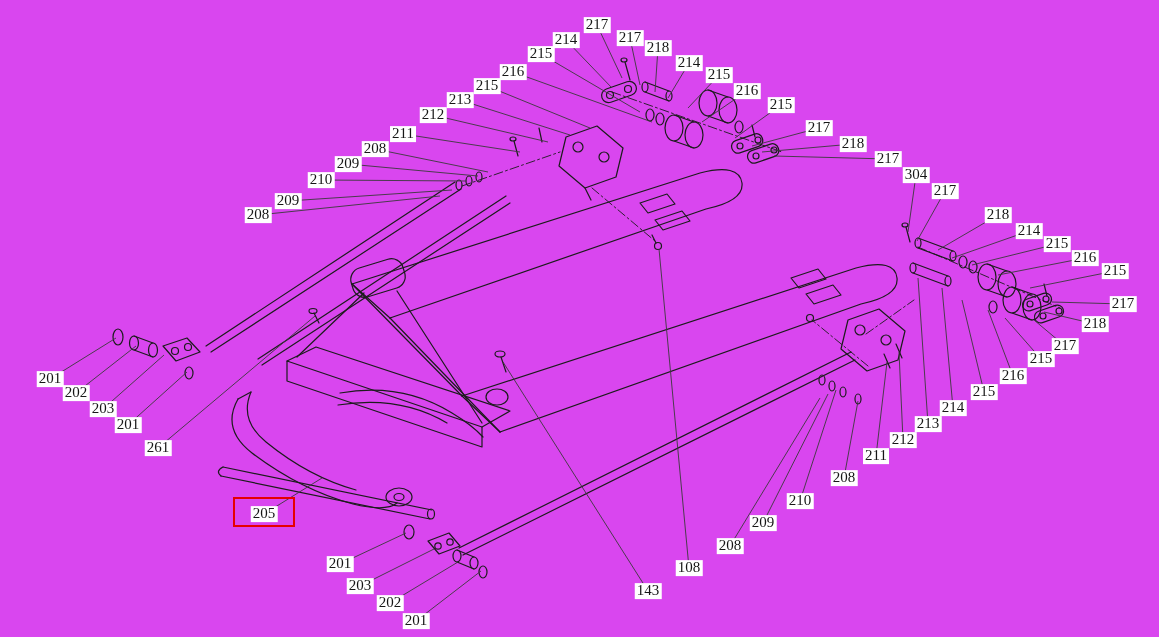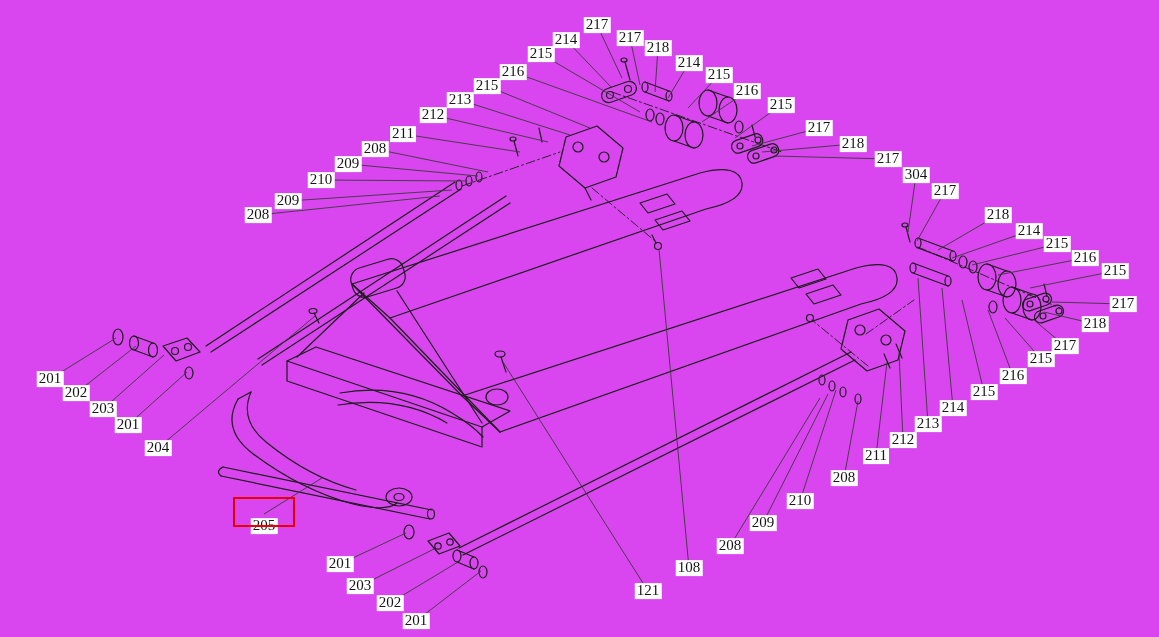--- a/index.html
+++ b/index.html
@@ -297,24 +297,24 @@
       <div class="part-label" style="left: 903px; top: 440px;">212</div>
       <div class="part-label" style="left: 876px; top: 456px;">211</div>
       <div class="part-label" style="left: 844px; top: 478px;">208</div>
       <div class="part-label" style="left: 800px; top: 501px;">210</div>
       <div class="part-label" style="left: 763px; top: 523px;">209</div>
       <div class="part-label" style="left: 730px; top: 546px;">208</div>
       <div class="part-label" style="left: 50px; top: 379px;">201</div>
       <div class="part-label" style="left: 76px; top: 393px;">202</div>
       <div class="part-label" style="left: 103px; top: 409px;">203</div>
       <div class="part-label" style="left: 128px; top: 425px;">201</div>
-      <div class="part-label" style="left: 158px; top: 448px;">204</div>
-      <div class="part-label" style="left: 264px; top: 526px;">205</div>
+      <div class="part-label" style="left: 158px; top: 448px;">261</div>
+      <div class="part-label" style="left: 264px; top: 514px;">205</div>
       <div class="part-label" style="left: 340px; top: 564px;">201</div>
       <div class="part-label" style="left: 360px; top: 586px;">203</div>
       <div class="part-label" style="left: 390px; top: 603px;">202</div>
       <div class="part-label" style="left: 416px; top: 621px;">201</div>
-      <div class="part-label" style="left: 648px; top: 591px;">121</div>
+      <div class="part-label" style="left: 648px; top: 591px;">143</div>
       <div class="part-label" style="left: 689px; top: 568px;">108</div>
     </div>
 
   <div id="highlight-box" class="highlight-box" style="left: 233px; top: 497px; width: 62px; height: 30px; border-color: rgb(230, 0, 0);"></div>
 </div>
 
 </body></html>

